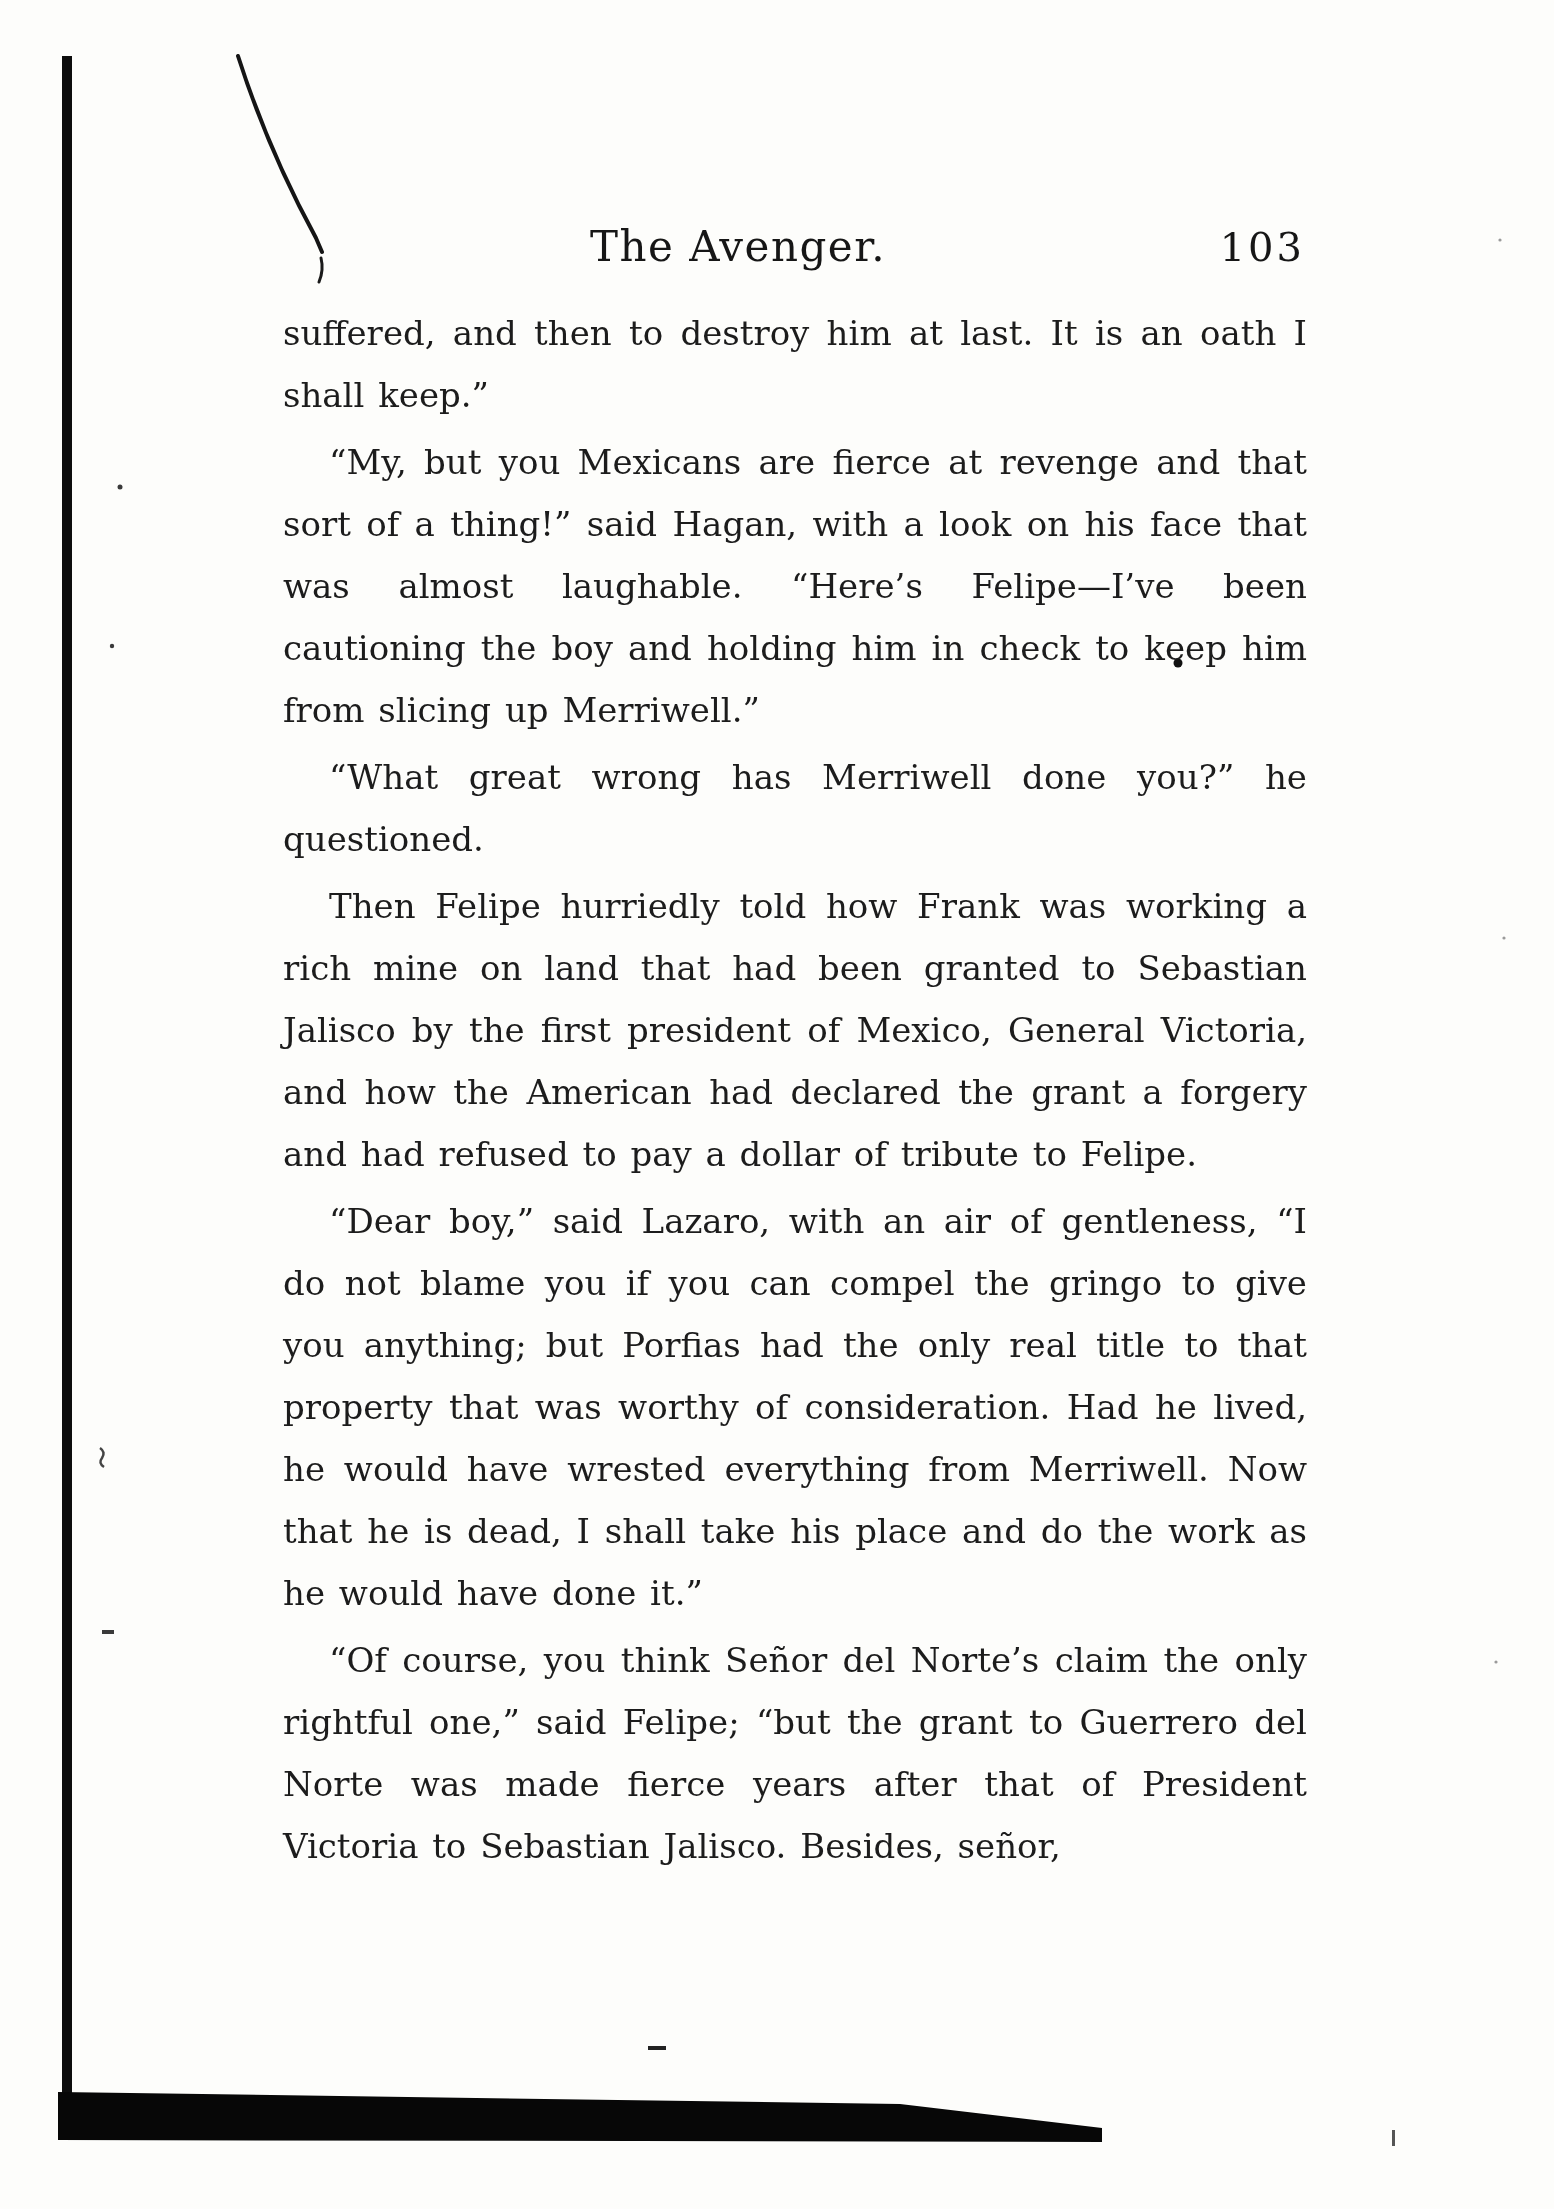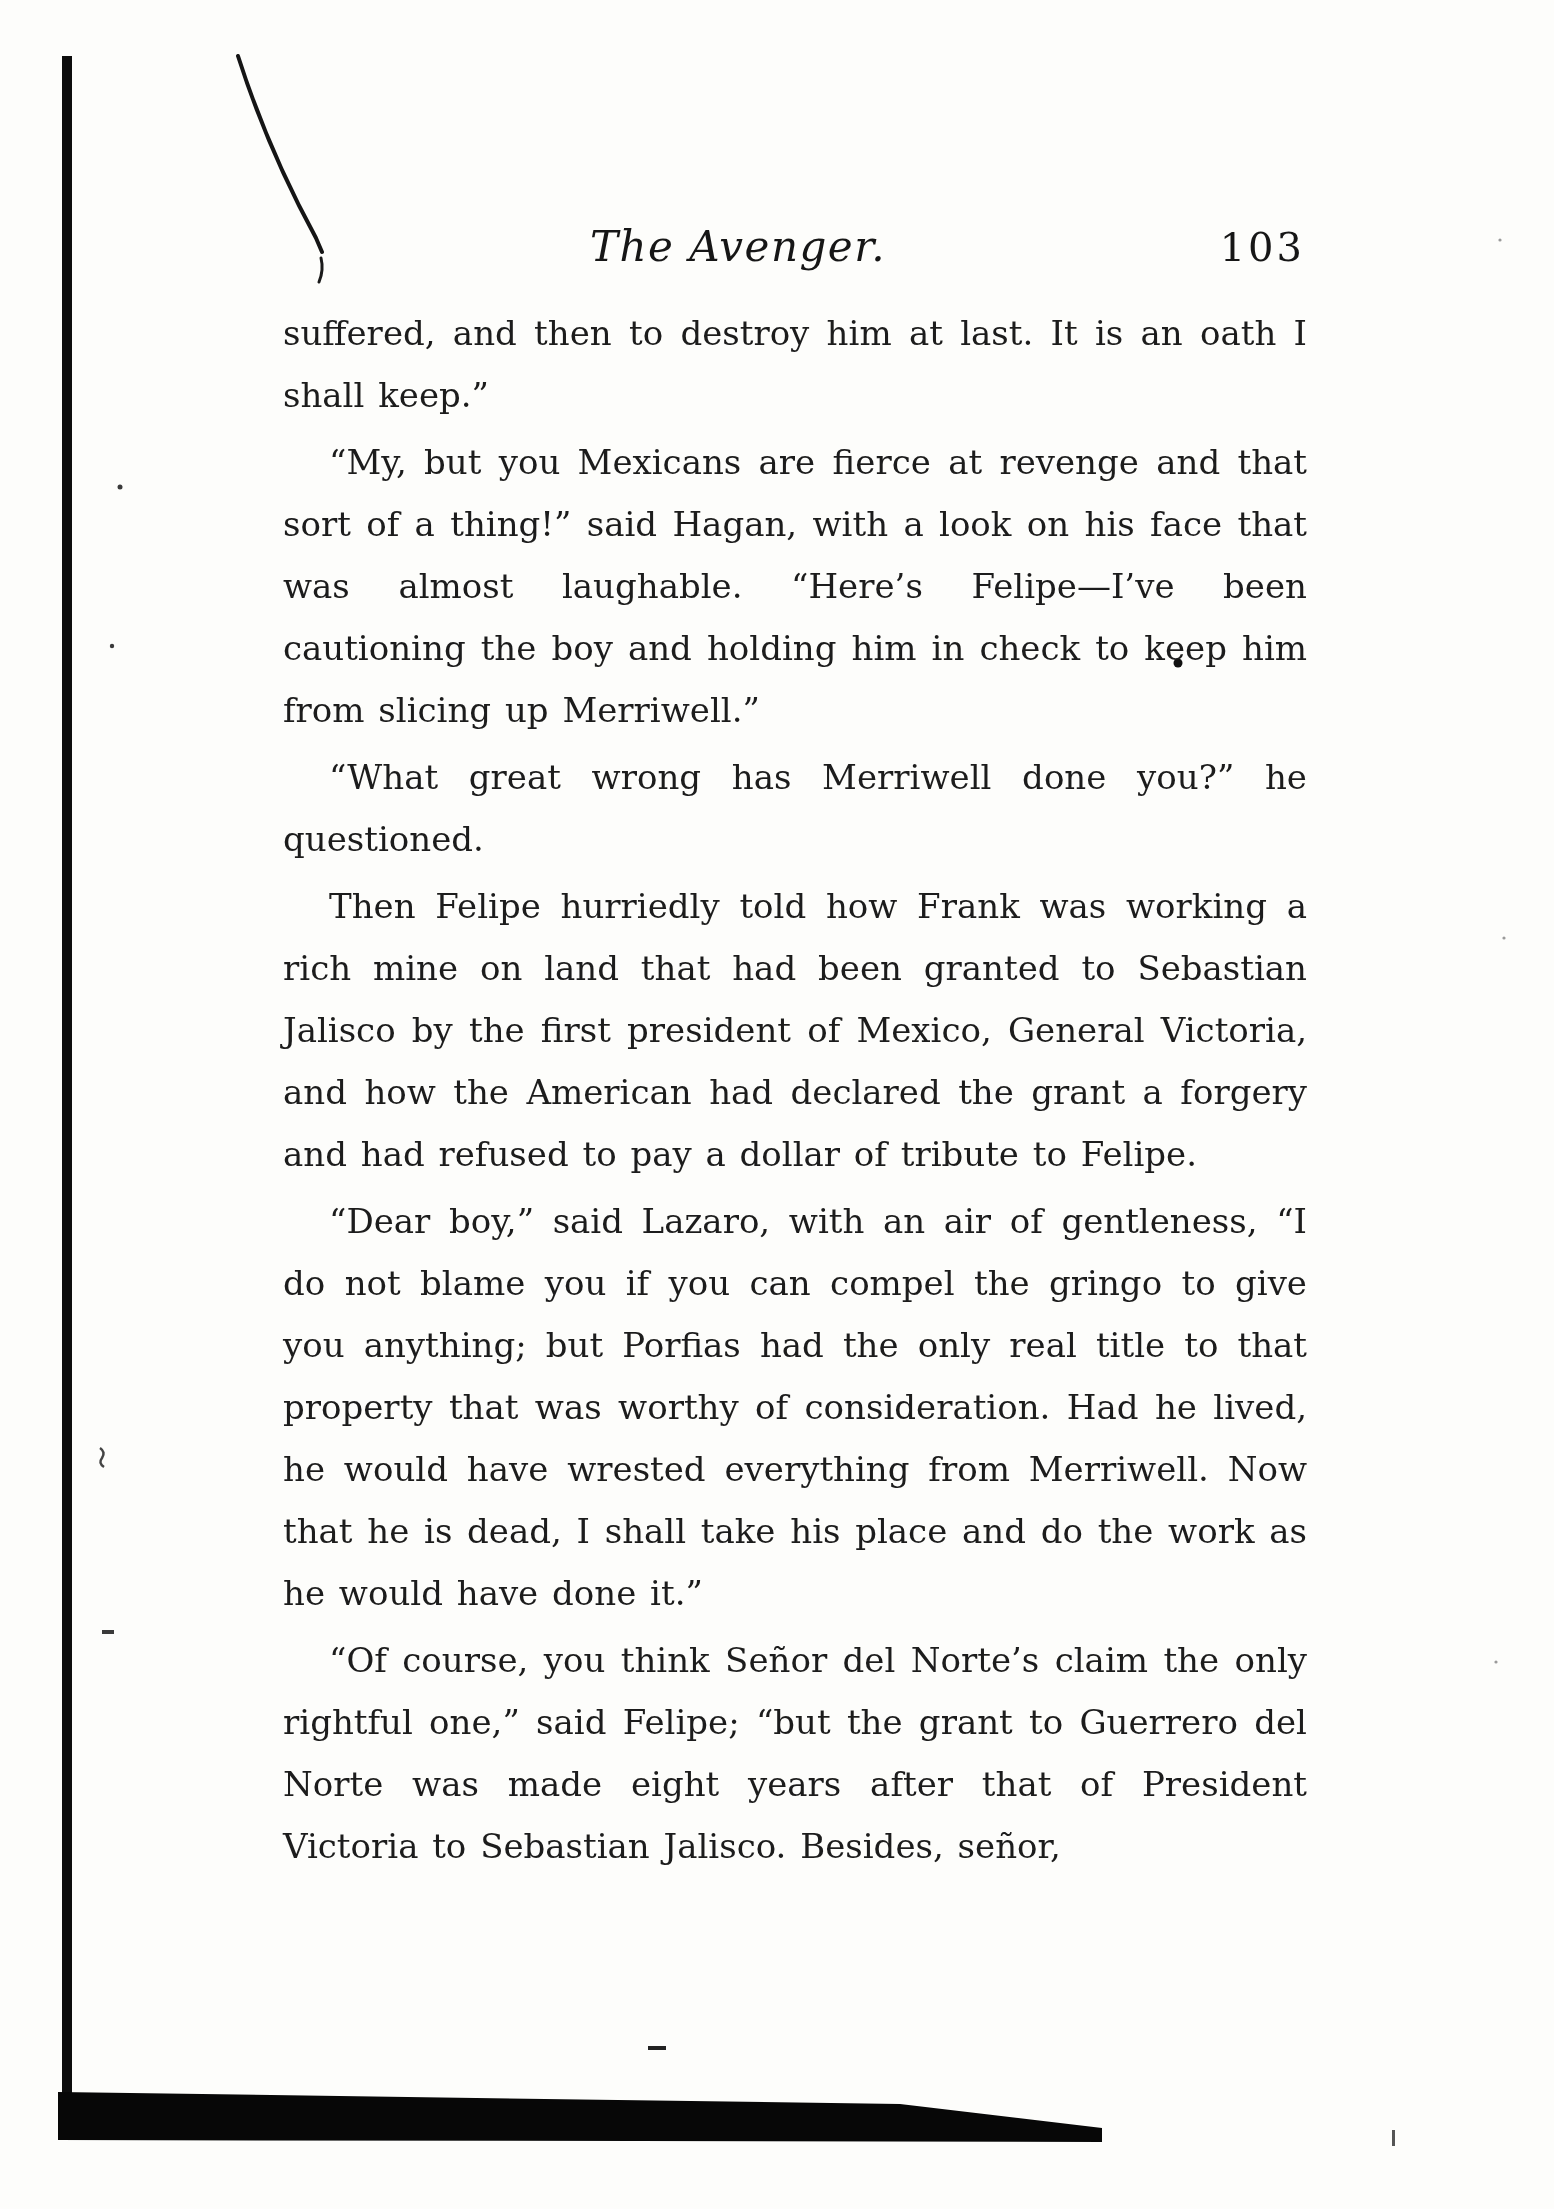--- a/index.html
+++ b/index.html
@@ -35,21 +35,20 @@
   }
   .title {
     position: absolute;
     left: 0;
     right: 120px;
     text-align: center;
     font-size: 42px;
     letter-spacing: 1.5px;
     color: #161616;
     white-space: nowrap;
-    font-style: italic;
   }
   .pagenum {
     position: absolute;
     right: 8px;
     top: 2px;
     font-size: 40px;
     letter-spacing: 3px;
     color: #161616;
   }
   .textblock {
@@ -104,16 +103,16 @@
     <div class="title">The Avenger.</div>
     <div class="pagenum">103</div>
   </div>
 
   <div class="textblock">
     <p class="noindent">suffered, and then to destroy him at last.  It is an oath I shall keep.”</p>
     <p>“My, but you Mexicans are fierce at revenge and that sort of a thing!” said Hagan, with a look on his face that was almost laughable.  “Here’s Felipe—I’ve been cautioning the boy and holding him in check to keep him from slicing up Merriwell.”</p>
     <p>“What great wrong has Merriwell done you?” he questioned.</p>
     <p>Then Felipe hurriedly told how Frank was working a rich mine on land that had been granted to Sebastian Jalisco by the first president of Mexico, General Victoria, and how the American had declared the grant a forgery and had refused to pay a dollar of tribute to Felipe.</p>
     <p>“Dear boy,” said Lazaro, with an air of gentleness, “I do not blame you if you can compel the gringo to give you anything; but Porfias had the only real title to that property that was worthy of consideration. Had he lived, he would have wrested everything from Merriwell.  Now that he is dead, I shall take his place and do the work as he would have done it.”</p>
-    <p>“Of course, you think Señor del Norte’s claim the only rightful one,” said Felipe; “but the grant to Guerrero del Norte was made eight years after that of President Victoria to Sebastian Jalisco.  Besides, señor,</p>
+    <p>“Of course, you think Señor del Norte’s claim the only rightful one,” said Felipe; “but the grant to Guerrero del Norte was made fierce years after that of President Victoria to Sebastian Jalisco.  Besides, señor,</p>
   </div>
 
 </div>
 
 </body></html>

